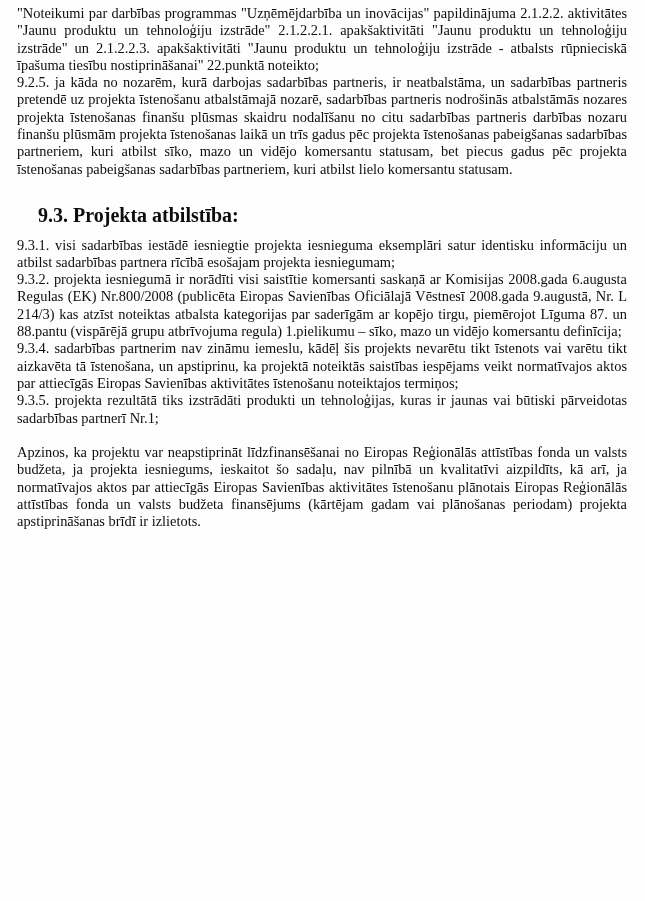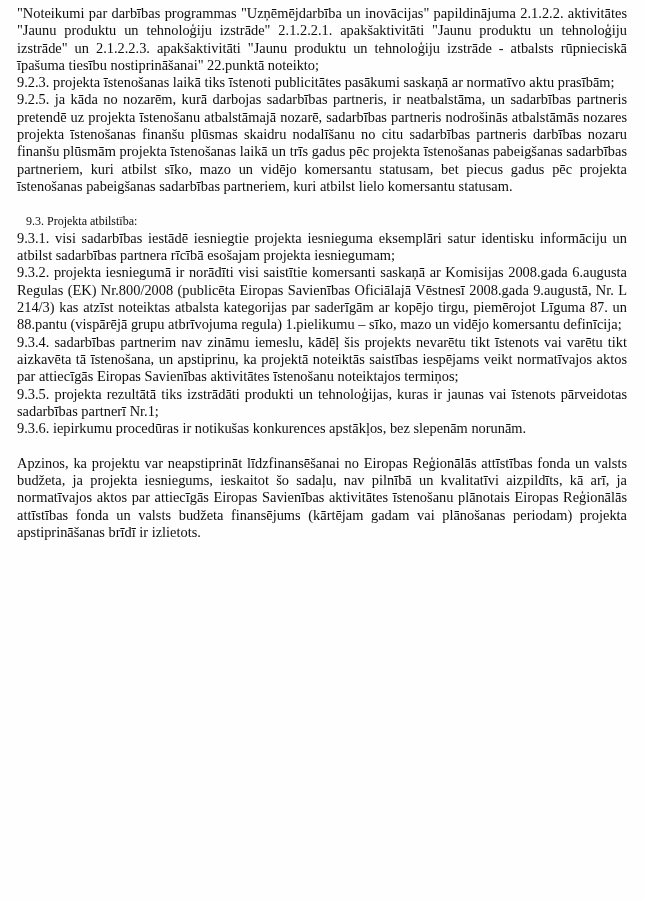--- a/index.html
+++ b/index.html
@@ -27,56 +27,54 @@
     text-justify: inter-word;
     margin: 0;
     hyphens: none;
     -webkit-hyphens: none;
   }
   
   .spacer {
     height: 17.3px;
   }
   .heading {
-    font-weight: normal;
-    font-size: 12px;
+    font-weight: bold;
+    font-size: 20px;
     line-height: 17.3px;
-    margin: 0;
+    margin: 12px;
     text-align: left;
   }
   .heading-indent {
     padding-left: 9px;
   }
 </style>
 </head>
 <body>
 
 <div id="page">
 
   <p class="block">"Noteikumi par darbības programmas "Uzņēmējdarbība un inovācijas" papildinājuma 2.1.2.2. aktivitātes "Jaunu produktu un tehnoloģiju izstrāde" 2.1.2.2.1. apakšaktivitāti "Jaunu produktu un tehnoloģiju izstrāde" un 2.1.2.2.3. apakšaktivitāti "Jaunu produktu un tehnoloģiju izstrāde - atbalsts rūpnieciskā īpašuma tiesību nostiprināšanai" 22.punktā noteikto;</p>
 
-  <p class="block">9.2.3.  projekta īstenošanas laikā tiks īstenoti publicitātes pasākumi saskaņā ar normatīvo aktu prasībām;</p>
 
 
   <p class="block">9.2.5. ja kāda no nozarēm, kurā darbojas sadarbības partneris, ir neatbalstāma, un sadarbības partneris pretendē uz projekta īstenošanu atbalstāmajā nozarē, sadarbības partneris nodrošinās atbalstāmās nozares projekta īstenošanas finanšu plūsmas skaidru nodalīšanu no citu sadarbības partneris darbības nozaru finanšu plūsmām projekta īstenošanas laikā un trīs gadus pēc projekta īstenošanas pabeigšanas sadarbības partneriem, kuri atbilst sīko, mazo un vidējo komersantu statusam, bet piecus gadus pēc projekta īstenošanas pabeigšanas sadarbības partneriem, kuri atbilst lielo komersantu statusam.</p>
 
   <div class="spacer"></div>
 
   <p class="heading heading-indent">9.3.   Projekta atbilstība:</p>
 
   <p class="block">9.3.1.  visi sadarbības iestādē iesniegtie projekta iesnieguma eksemplāri satur identisku informāciju un atbilst sadarbības partnera rīcībā esošajam projekta iesniegumam;</p>
 
   <p class="block">9.3.2. projekta iesniegumā ir norādīti visi saistītie komersanti saskaņā ar Komisijas 2008.gada 6.augusta Regulas (EK) Nr.800/2008 (publicēta Eiropas Savienības Oficiālajā Vēstnesī 2008.gada 9.augustā, Nr. L 214/3) kas atzīst noteiktas atbalsta kategorijas par saderīgām ar kopējo tirgu, piemērojot Līguma 87. un 88.pantu (vispārējā grupu atbrīvojuma regula) 1.pielikumu – sīko, mazo un vidējo komersantu definīcija;</p>
 
 
   <p class="block">9.3.4.  sadarbības partnerim nav zināmu iemeslu, kādēļ šis projekts nevarētu tikt īstenots vai varētu tikt aizkavēta tā īstenošana, un apstiprinu, ka projektā noteiktās saistības iespējams veikt normatīvajos aktos par attiecīgās Eiropas Savienības aktivitātes īstenošanu noteiktajos termiņos;</p>
 
-  <p class="block">9.3.5.  projekta rezultātā tiks izstrādāti produkti un tehnoloģijas, kuras ir jaunas vai īstenots pārveidotas sadarbības partnerī Nr.1;</p>
+  <p class="block">9.3.5.  projekta rezultātā tiks izstrādāti produkti un tehnoloģijas, kuras ir jaunas vai būtiski pārveidotas sadarbības partnerī Nr.1;</p>
 
-  <p class="block">9.3.6. iepirkumu procedūras ir notikušas konkurences apstākļos, bez slepenām norunām.</p>
 
   <div class="spacer"></div>
 
 
   <p class="block">Apzinos, ka projektu var neapstiprināt līdzfinansēšanai no Eiropas Reģionālās attīstības fonda un valsts budžeta, ja projekta iesniegums, ieskaitot šo sadaļu, nav pilnībā un kvalitatīvi aizpildīts, kā arī, ja normatīvajos aktos par attiecīgās Eiropas Savienības aktivitātes īstenošanu plānotais Eiropas Reģionālās attīstības fonda un valsts budžeta finansējums (kārtējam gadam vai plānošanas periodam) projekta apstiprināšanas brīdī ir izlietots.</p>
 
   <div class="spacer"></div>
 
 
   <div class="spacer"></div>

